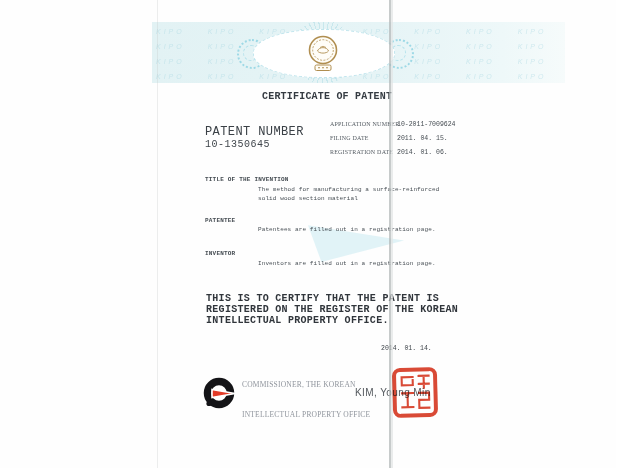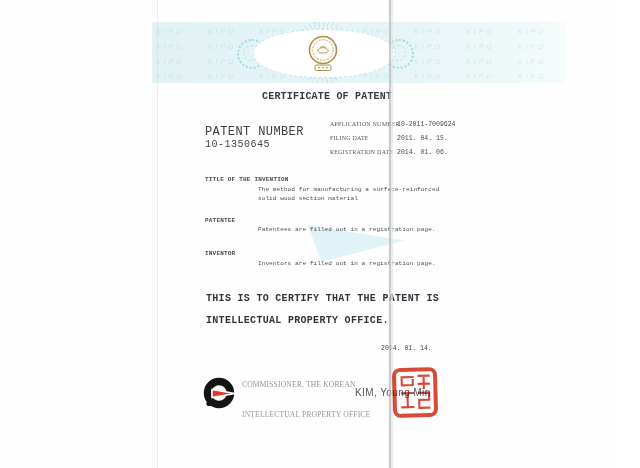--- a/index.html
+++ b/index.html
@@ -105,21 +105,21 @@
   <div class="sec-line" style="top:195px">solid wood section material</div>
 
   <div class="sec-label" style="top:217px">PATENTEE</div>
   <div class="sec-line" style="top:226px">Patentees are filled out in a registration page.</div>
 
   <div class="sec-label" style="top:250px">INVENTOR</div>
   <div class="sec-line" style="top:260px">Inventors are filled out in a registration page.</div>
 
   <div class="abs tri-watermark"></div>
 
-  <div class="abs certify"><span>THIS IS TO CERTIFY THAT THE PATENT IS</span><br><br><span>INTELLECTUAL PROPERTY OFFICE.</span></div>
+  <div class="abs certify"><span>THIS IS TO CERTIFY THAT THE PATENT IS</span><br><span>REGISTERED ON THE REGISTER OF THE KOREAN</span><br><span>INTELLECTUAL PROPERTY OFFICE.</span></div>
 
   <div class="abs issue-date">2014. 01. 14.</div>
 
   <svg class="abs logo" width="36" height="34" viewBox="0 0 36 34">
     <circle cx="16" cy="17" r="11.5" fill="none" stroke="#141417" stroke-width="7.5"></circle>
     <circle cx="6" cy="27.5" r="2.6" fill="#141417"></circle>
     <polygon points="9,13.5 32,17.5 9,21.5" fill="#e23a27" stroke="#ffffff" stroke-width="1.6"></polygon>
   </svg>
 
   <div class="comm-line" style="top:380px">COMMISSIONER, THE KOREAN</div>

